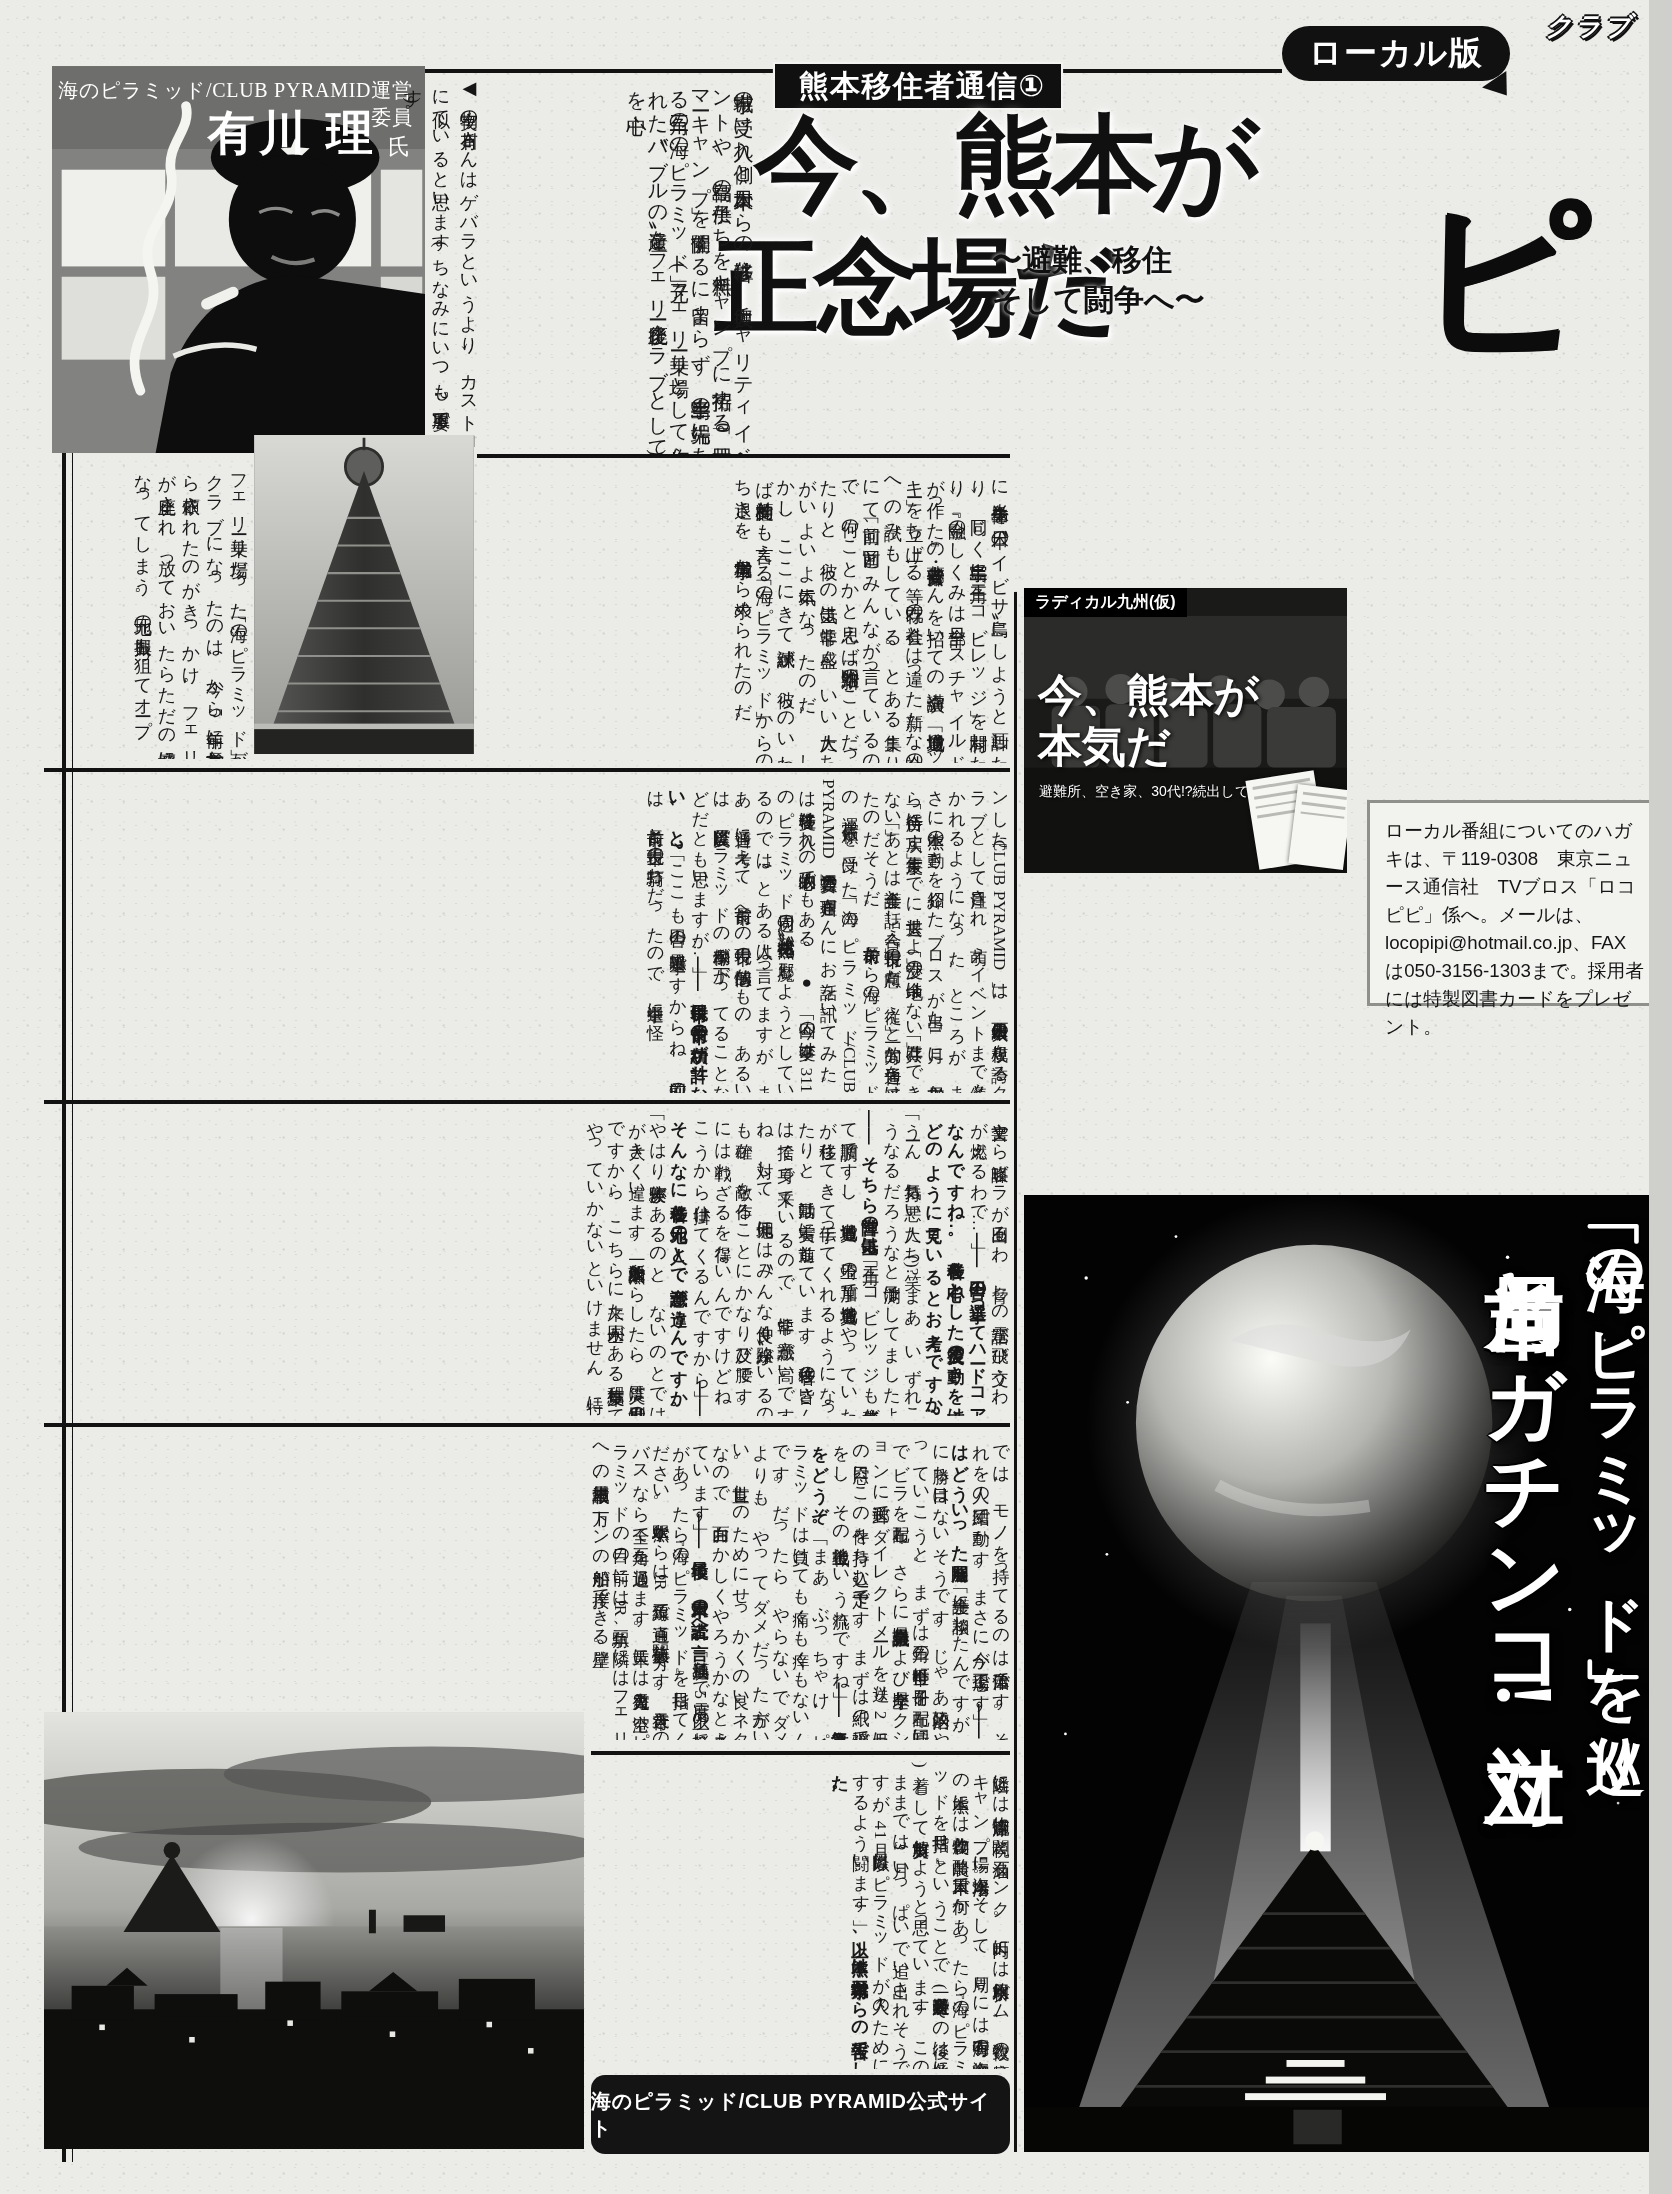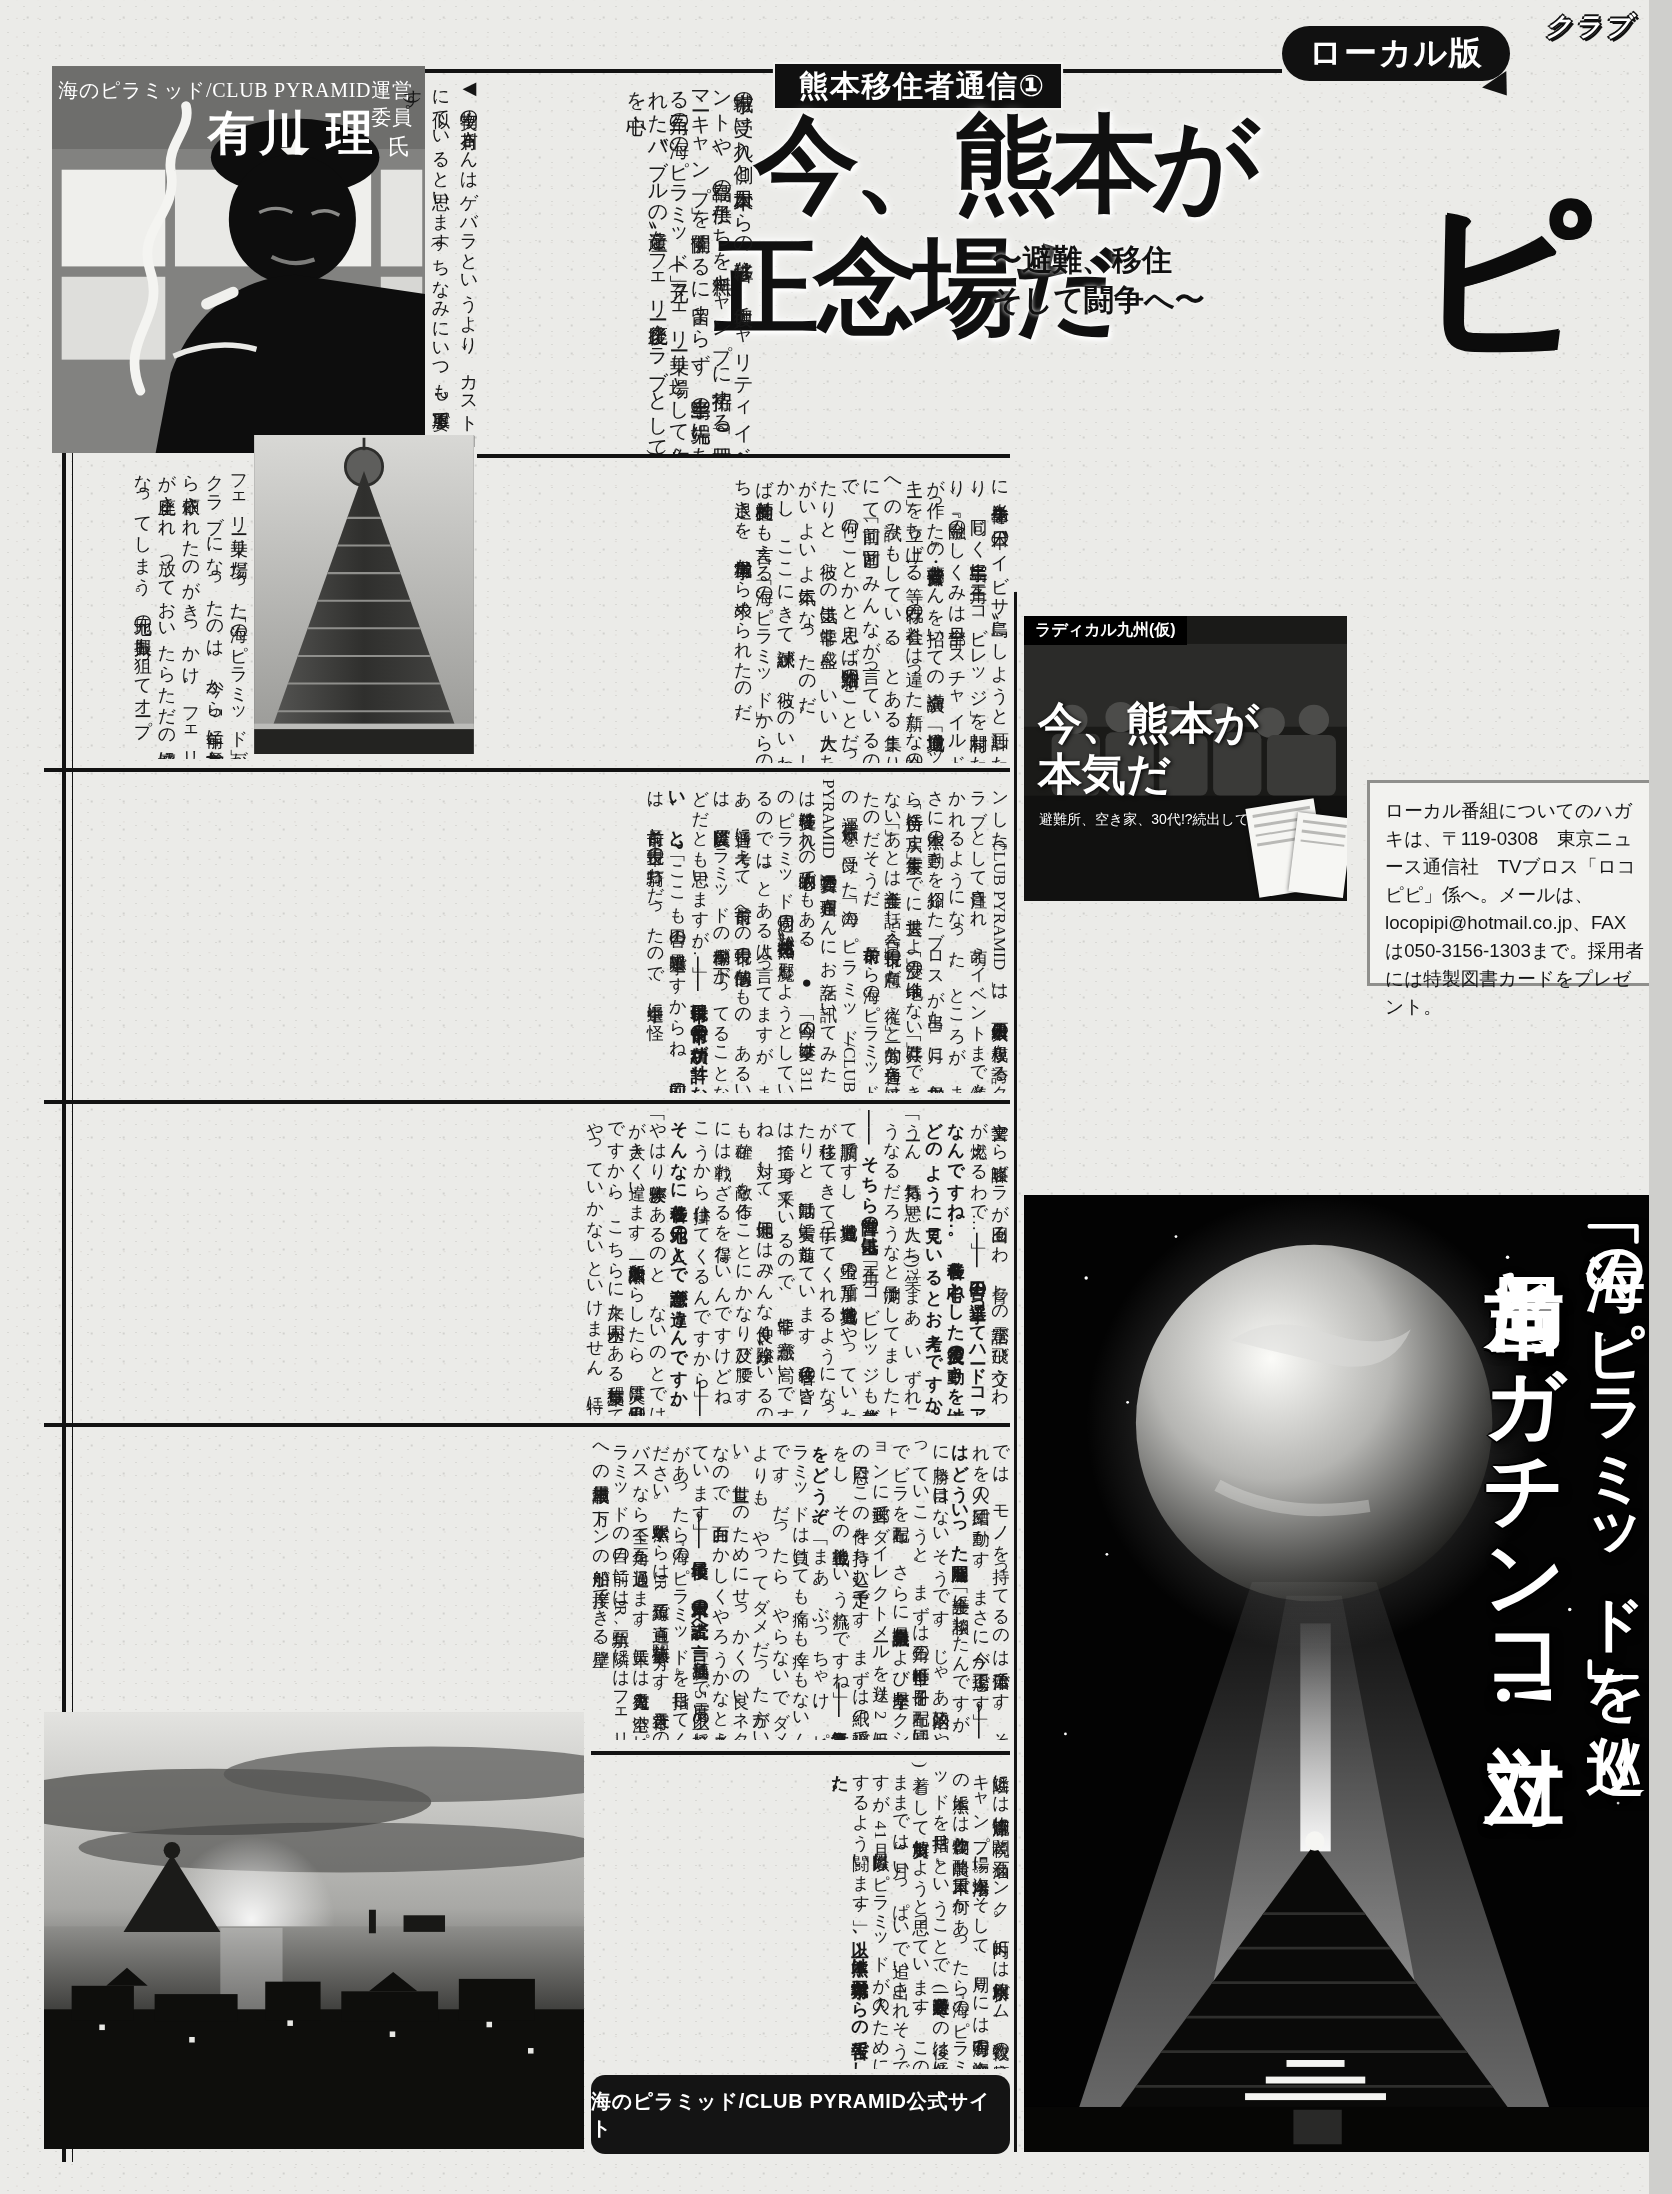--- a/index.html
+++ b/index.html
@@ -50,28 +50,28 @@
   #side-note{position:absolute;left:424px;top:77px;width:59px;height:381px;font-size:18px;line-height:28px;}
   
   #lede{left:479px;top:77px;width:275px;height:379px;font-size:20px;line-height:21.4px;}
   #band2{left:477px;top:467px;width:533px;height:296px;font-size:18px;line-height:21.4px;}
   #ferry-note{left:44px;top:462px;width:207px;height:297px;font-size:18px;line-height:24px;}
   #band3{left:44px;top:779px;width:966px;height:314px;font-size:17.3px;line-height:21.4px;}
   #band4{left:44px;top:1110px;width:966px;height:306px;font-size:17.3px;line-height:21px;}
   #band5{left:44px;top:1433px;width:966px;height:307px;font-size:17.3px;line-height:20px;}
   #band6{left:591px;top:1762px;width:419px;height:307px;font-size:17.3px;line-height:20px;}
   
-  #hagaki-box{position:absolute;left:1367px;top:780px;width:296px;height:206px;background:#f2f2ef;
+  #hagaki-box{position:absolute;left:1367px;top:800px;width:296px;height:206px;background:#f2f2ef;
     border:3.5px solid #8f8f8c;box-sizing:border-box;padding:14px 15px;
     font-family:"Liberation Sans","DejaVu Sans",sans-serif;font-size:18.7px;line-height:28px;color:#141414;}
   #feature-note{position:absolute;left:1023px;top:962px;width:640px;height:220px;
     font-family:"Liberation Sans","DejaVu Sans",sans-serif;font-weight:bold;font-size:21.4px;line-height:31px;
     color:#111;text-align:justify;}
   
-  #tv-photo{left:1024px;top:616px;width:323px;height:285px;background:#151515;}
+  #tv-photo{left:1024px;top:588px;width:323px;height:285px;background:#151515;}
   #tv-kicker{position:absolute;left:0;top:0;background:#000;color:#fff;
     font-family:"Liberation Sans","DejaVu Sans",sans-serif;font-weight:bold;font-size:16px;padding:4.1px 11px;}
   #tv-title{position:absolute;left:14px;top:82px;color:#fff;font-weight:900;font-size:44px;line-height:51px;
     text-shadow:1.4px 1.4px 4.1px #000;white-space:nowrap;}
   #tv-small{position:absolute;left:15px;top:195px;color:#fff;font-size:14px;
     font-family:"Liberation Sans","DejaVu Sans",sans-serif;text-shadow:0.7px 0.7px 2.1px #000;white-space:nowrap;}
   .fax-paper{position:absolute;background:#f6f6f3;box-shadow:0 0 4.1px rgba(0,0,0,.6);}
   .fax-paper i{display:block;height:2.8px;background:#b9b9b6;margin:7px 5.5px 0 5.5px;}
   
   #showdown{left:1024px;top:1195px;width:639px;height:957px;background:#000;}

